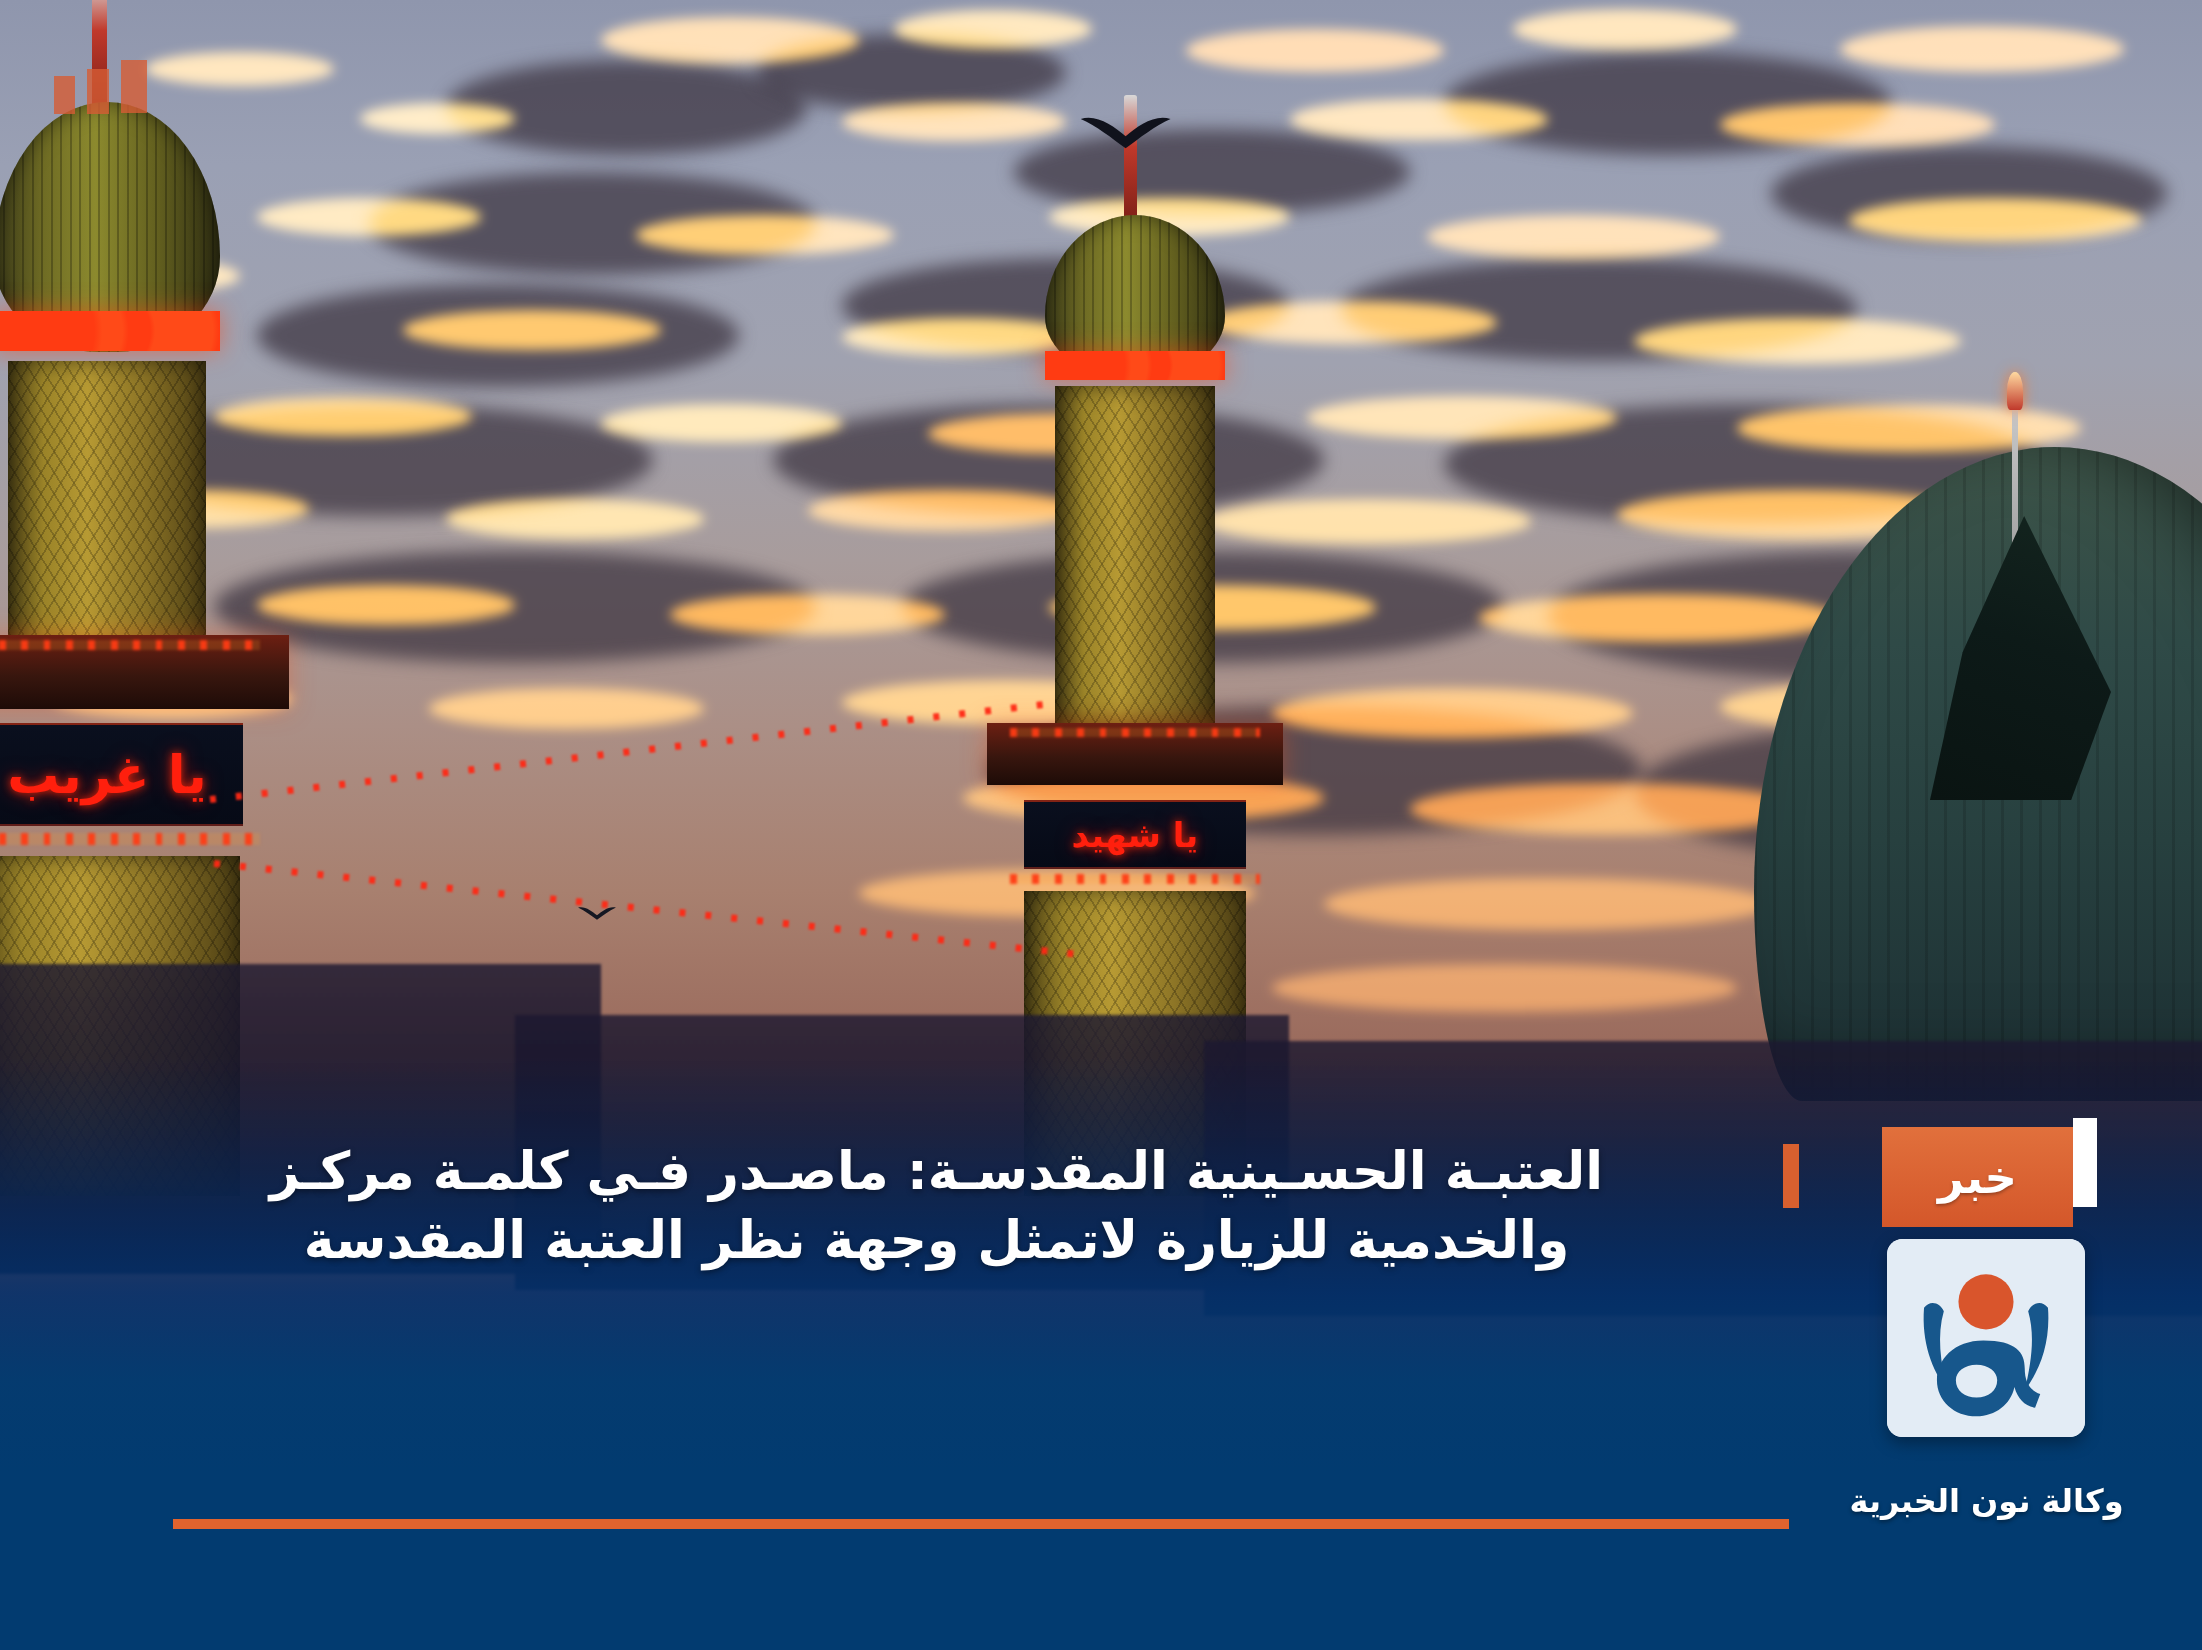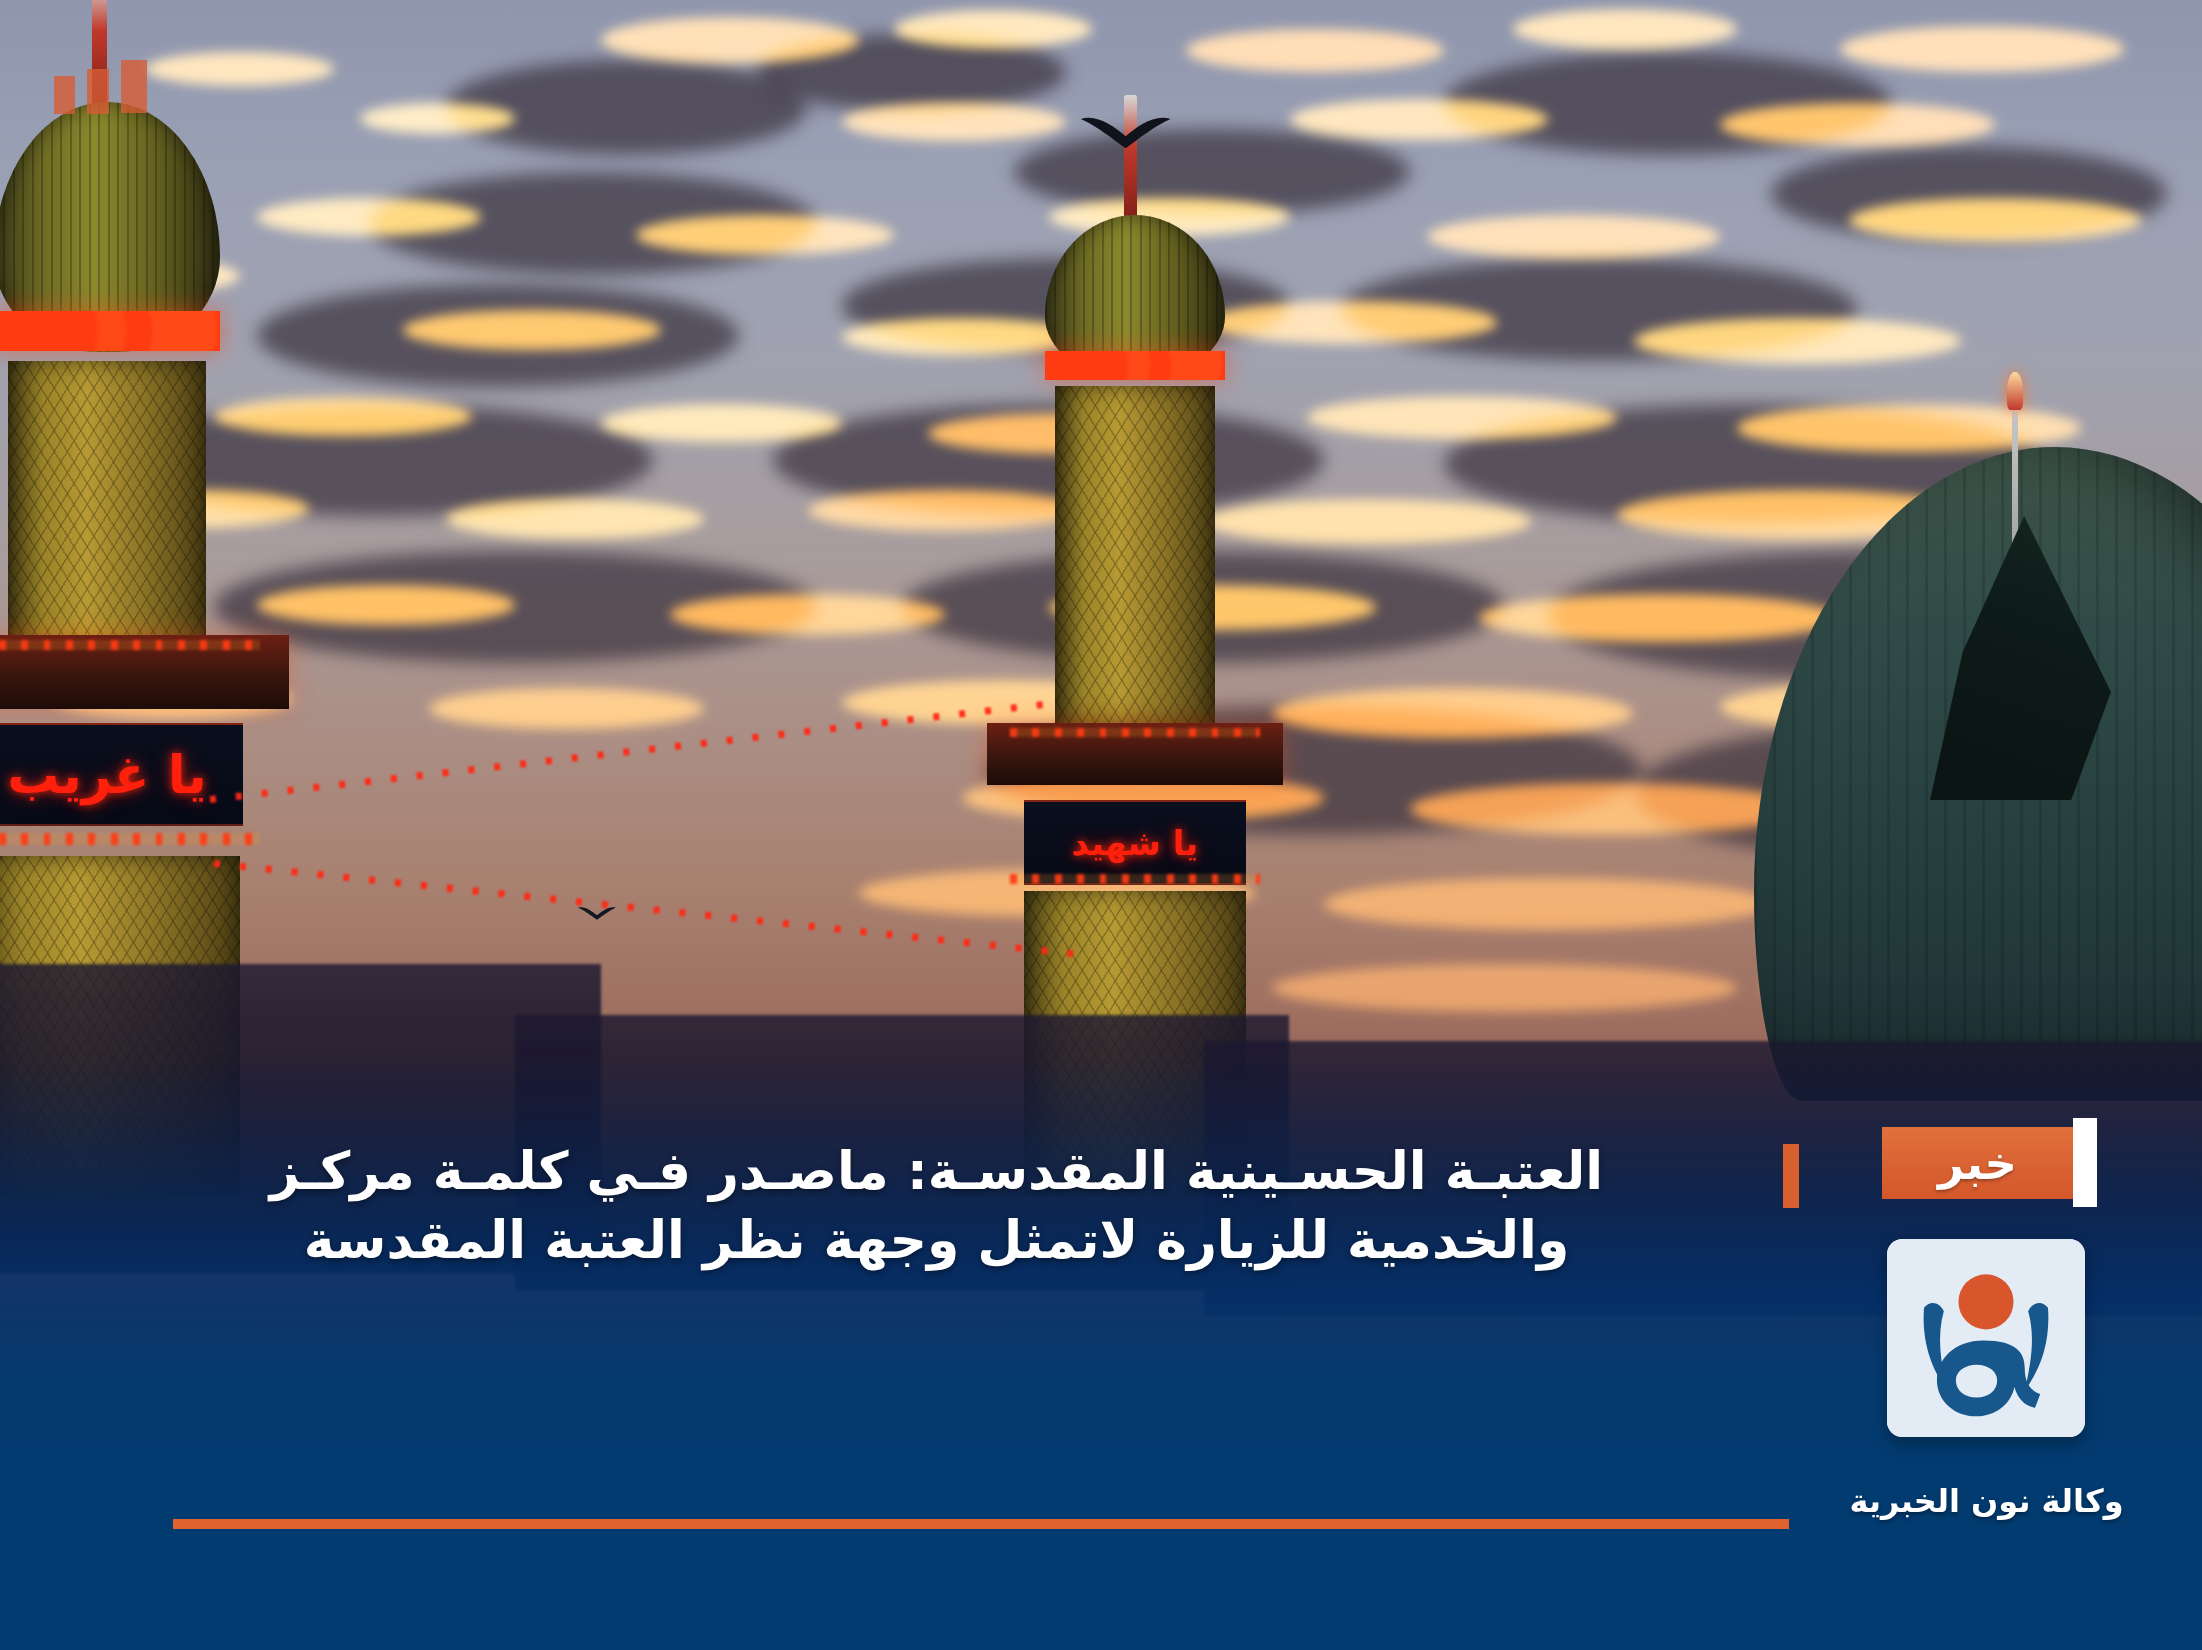--- a/index.html
+++ b/index.html
@@ -336,21 +336,21 @@
       <div class="min-shaft" style="top:856px;bottom:-34px;left:8.6px;right:8.6px;"></div>
     </div>
 
     <div class="minaret" style="left:1020px;top:198px;width:232px;height:964px;">
       <div class="min-tip" style="left:105px;top:-103px;width:13px;height:129px;"></div>
       <div class="min-bulb" style="top:17px;height:163px;left:26px;right:26px;"></div>
       <div class="min-redband" style="top:153px;height:29px;left:26px;right:26px;"></div>
       <div class="min-shaft" style="top:188px;bottom:439px;left:36px;right:36px;"></div>
       <div class="min-gallery" style="top:525px;height:62px;"></div>
       <div class="min-lights" style="top:530px;height:8.6px;"></div>
-      <div class="min-banner" style="top:602px;height:85px;">
+      <div class="min-banner" style="top:602px;height:69px;">
         <span style="font-size:34px;">يا شهيد</span>
       </div>
       <div class="min-lights" style="top:676px;height:10.3px;"></div>
       <div class="min-shaft" style="top:693px;bottom:-34px;left:5.2px;right:5.2px;"></div>
     </div>
 
     <div class="garland" style="left:211px;top:796px;width:843px;transform:rotate(-6.5deg);"></div>
     <div class="garland" style="left:215px;top:860px;width:878px;transform:rotate(6deg);"></div>
 
     <div class="silhouette" style="left:-52px;top:964px;width:654px;height:310px;"></div>
@@ -379,21 +379,21 @@
 
   <div class="headline-wrap" style="left:103px;top:1137px;width:1669px;">
     <p class="headline">العتبـة الحسـينية المقدسـة: ماصـدر فـي كلمـة مركـز</p>
     <p class="headline">والخدمية للزيارة لاتمثل وجهة نظر العتبة المقدسة</p>
   </div>
 
   <div class="tick" style="left:1784px;top:1144px;width:16.3px;height:64px;"></div>
 
   <div class="rule" style="left:174px;top:1519px;width:1616px;"></div>
 
-  <div class="badge" style="left:1883px;top:1127px;width:191px;height:72px;">
+  <div class="badge" style="left:1883px;top:1127px;width:191px;height:100px;">
     <span>خبر</span>
   </div>
   <div class="badge-cap" style="left:2074px;top:1118px;width:24px;height:89px;"></div>
 
   <div class="logo-card" style="left:1888px;top:1239px;width:198px;height:198px;">
     <svg viewBox="0 0 230 230">
       <rect x="0" y="0" width="230" height="230" rx="16" fill="#e3ecf5"></rect>
 
       <circle cx="115" cy="73" r="32" fill="#d9552c"></circle>
 

